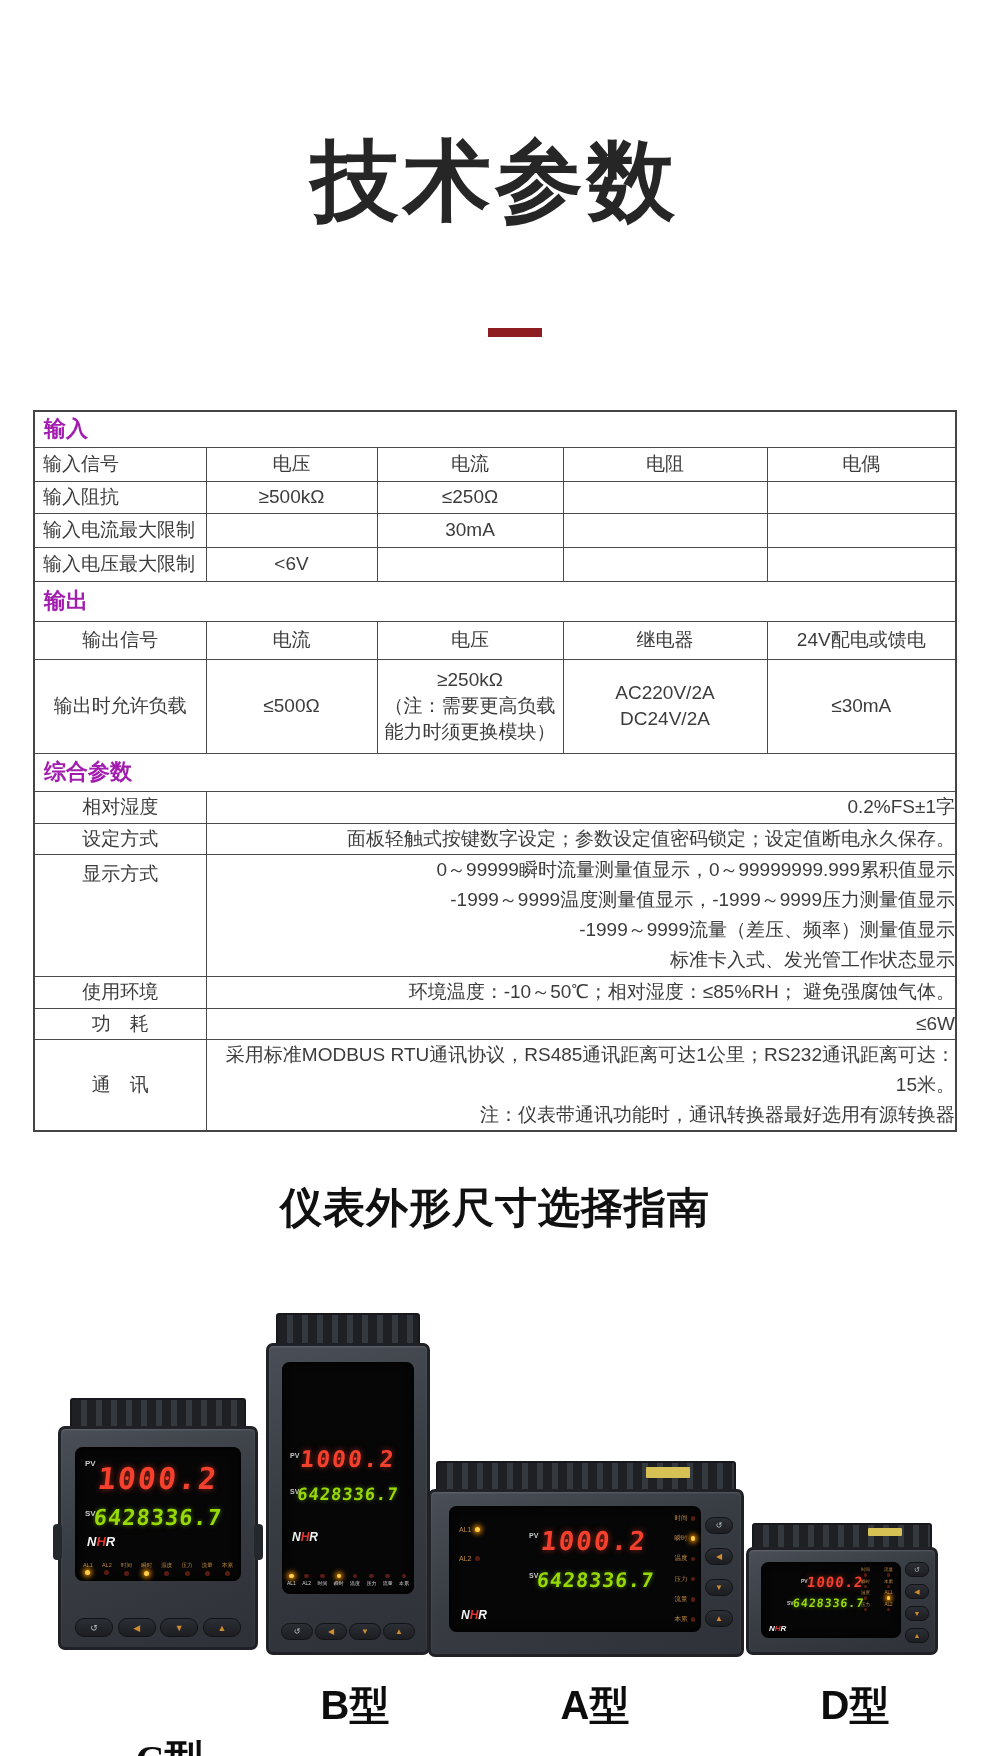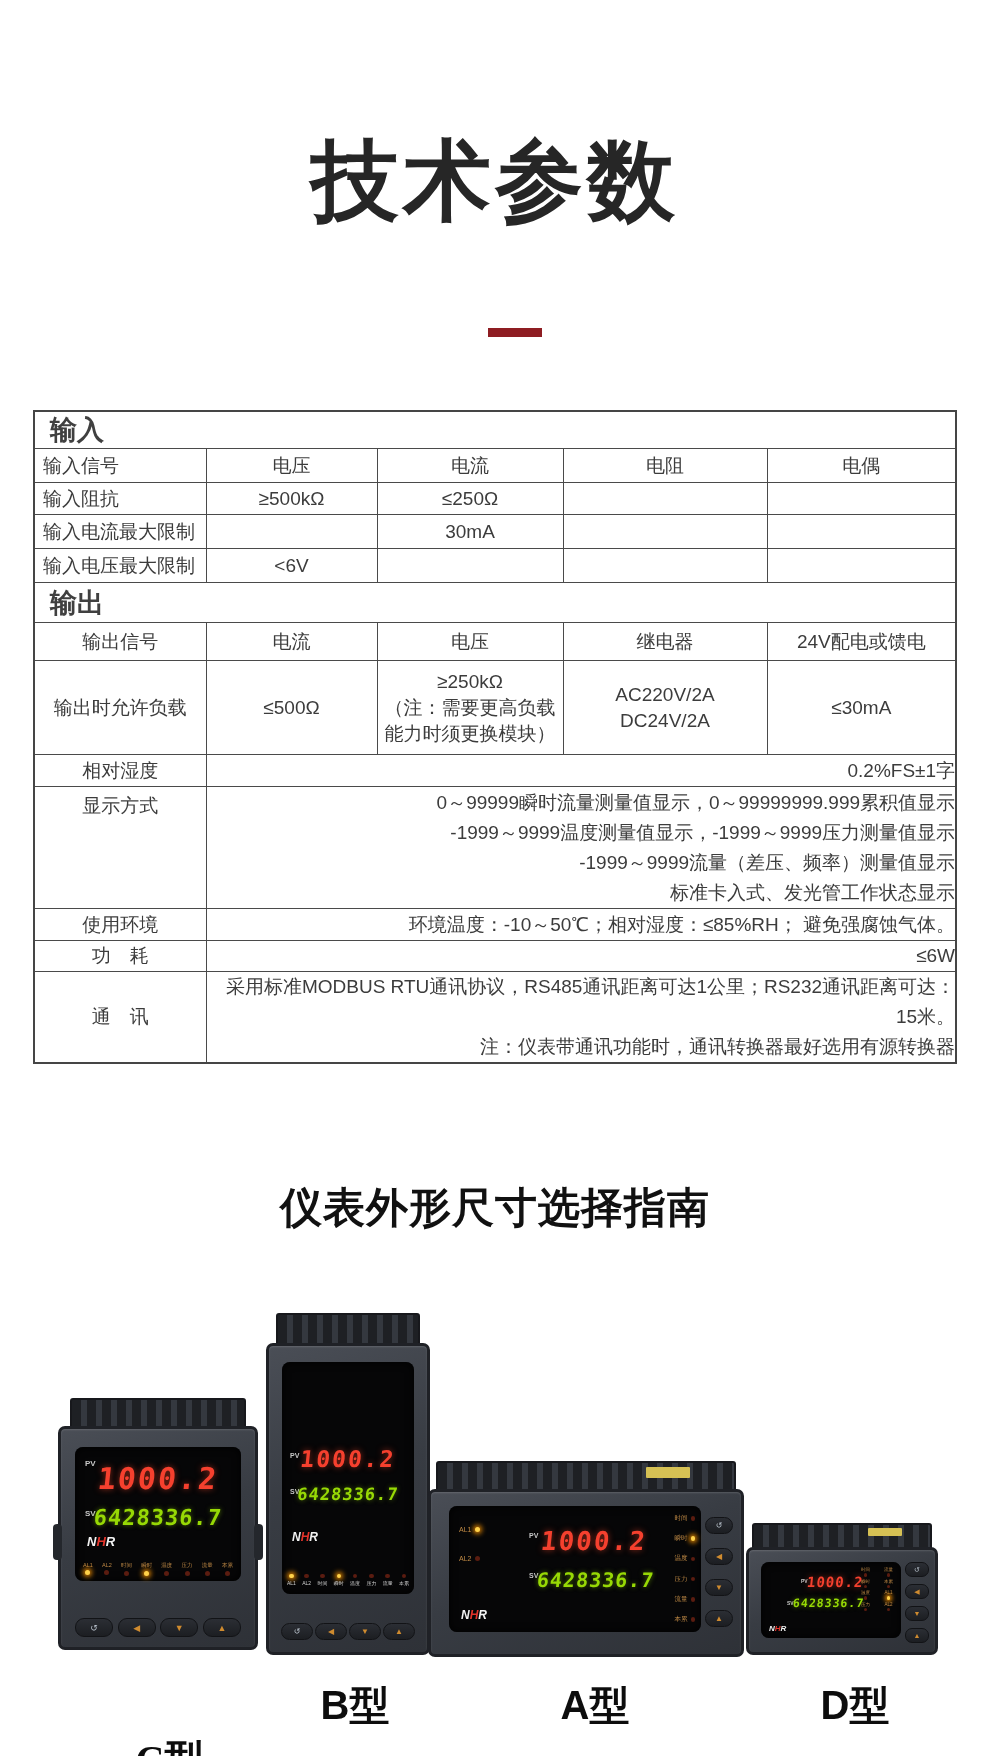--- a/index.html
+++ b/index.html
@@ -10,21 +10,21 @@
     font-size:88px;font-weight:bold;color:#262626;letter-spacing:4px;}
   .accent-dash{position:absolute;top:328px;left:488px;width:54px;height:9px;background:#8e1d22;}
   .guide-title{position:absolute;top:1180px;left:0;width:990px;text-align:center;
     font-size:42px;font-weight:bold;color:#111;letter-spacing:1px;}
 
   
   .spec{position:absolute;left:33px;top:410px;width:922px;border-collapse:collapse;table-layout:fixed;
     font-size:19px;color:#3c3c3c;}
   .spec td{border:1.6px solid #4a4a4a;text-align:center;vertical-align:middle;padding:0;overflow:hidden;}
   .spec{border:2.5px solid #454545;}
-  .spec td.sec{font-weight:bold;font-size:27px;text-align:left;padding-left:15px;color:#404040;}
+  .spec td.sec{font-weight:bold;font-size:22px;text-align:left;padding-left:9px;color:#a21caf;}
   .spec td.tl{text-align:left;padding-left:8px;}
   .spec td.gv{text-align:left;padding-left:14px;}
   .spec .tline{line-height:30px;text-align:right;}
   .spec .cline{line-height:26px;}
 
   
   .inst{position:absolute;}
   .hat{position:absolute;background:repeating-linear-gradient(90deg,#1e2024 0 9px,#34383f 9px 15px);
     border:2px solid #17181c;border-radius:3px;}
   .bodyp{position:absolute;background:linear-gradient(160deg,#4a4e56 0%,#383c43 45%,#2e3137 100%);
@@ -198,25 +198,36 @@
           </div>
     </td>
     <td>
       <div>
             <div class="cline">AC220V/2A</div>
             <div class="cline">DC24V/2A</div>
           </div>
     </td>
     <td>≤30mA</td>
   </tr>
+  <tr style="height:38px">
+        <td colspan="5" class="sec">综合参数</td>
+      </tr>
   <tr style="height:32px">
     <td>相对湿度</td>
     <td colspan="4" class="gv">
           <div>
             <div class="tline">0.2%FS±1字</div>
+          </div>
+        </td>
+  </tr>
+  <tr style="height:31px">
+    <td>设定方式</td>
+    <td colspan="4" class="gv">
+          <div>
+            <div class="tline">面板轻触式按键数字设定；参数设定值密码锁定；设定值断电永久保存。</div>
           </div>
         </td>
   </tr>
   <tr style="height:122px">
     <td style="vertical-align:top;padding-top:6px">显示方式</td>
     <td colspan="4" class="gv">
           <div>
             <div class="tline">0～99999瞬时流量测量值显示，0～99999999.999累积值显示</div>
             <div class="tline">-1999～9999温度测量值显示，-1999～9999压力测量值显示</div>
             <div class="tline">-1999～9999流量（差压、频率）测量值显示</div>

